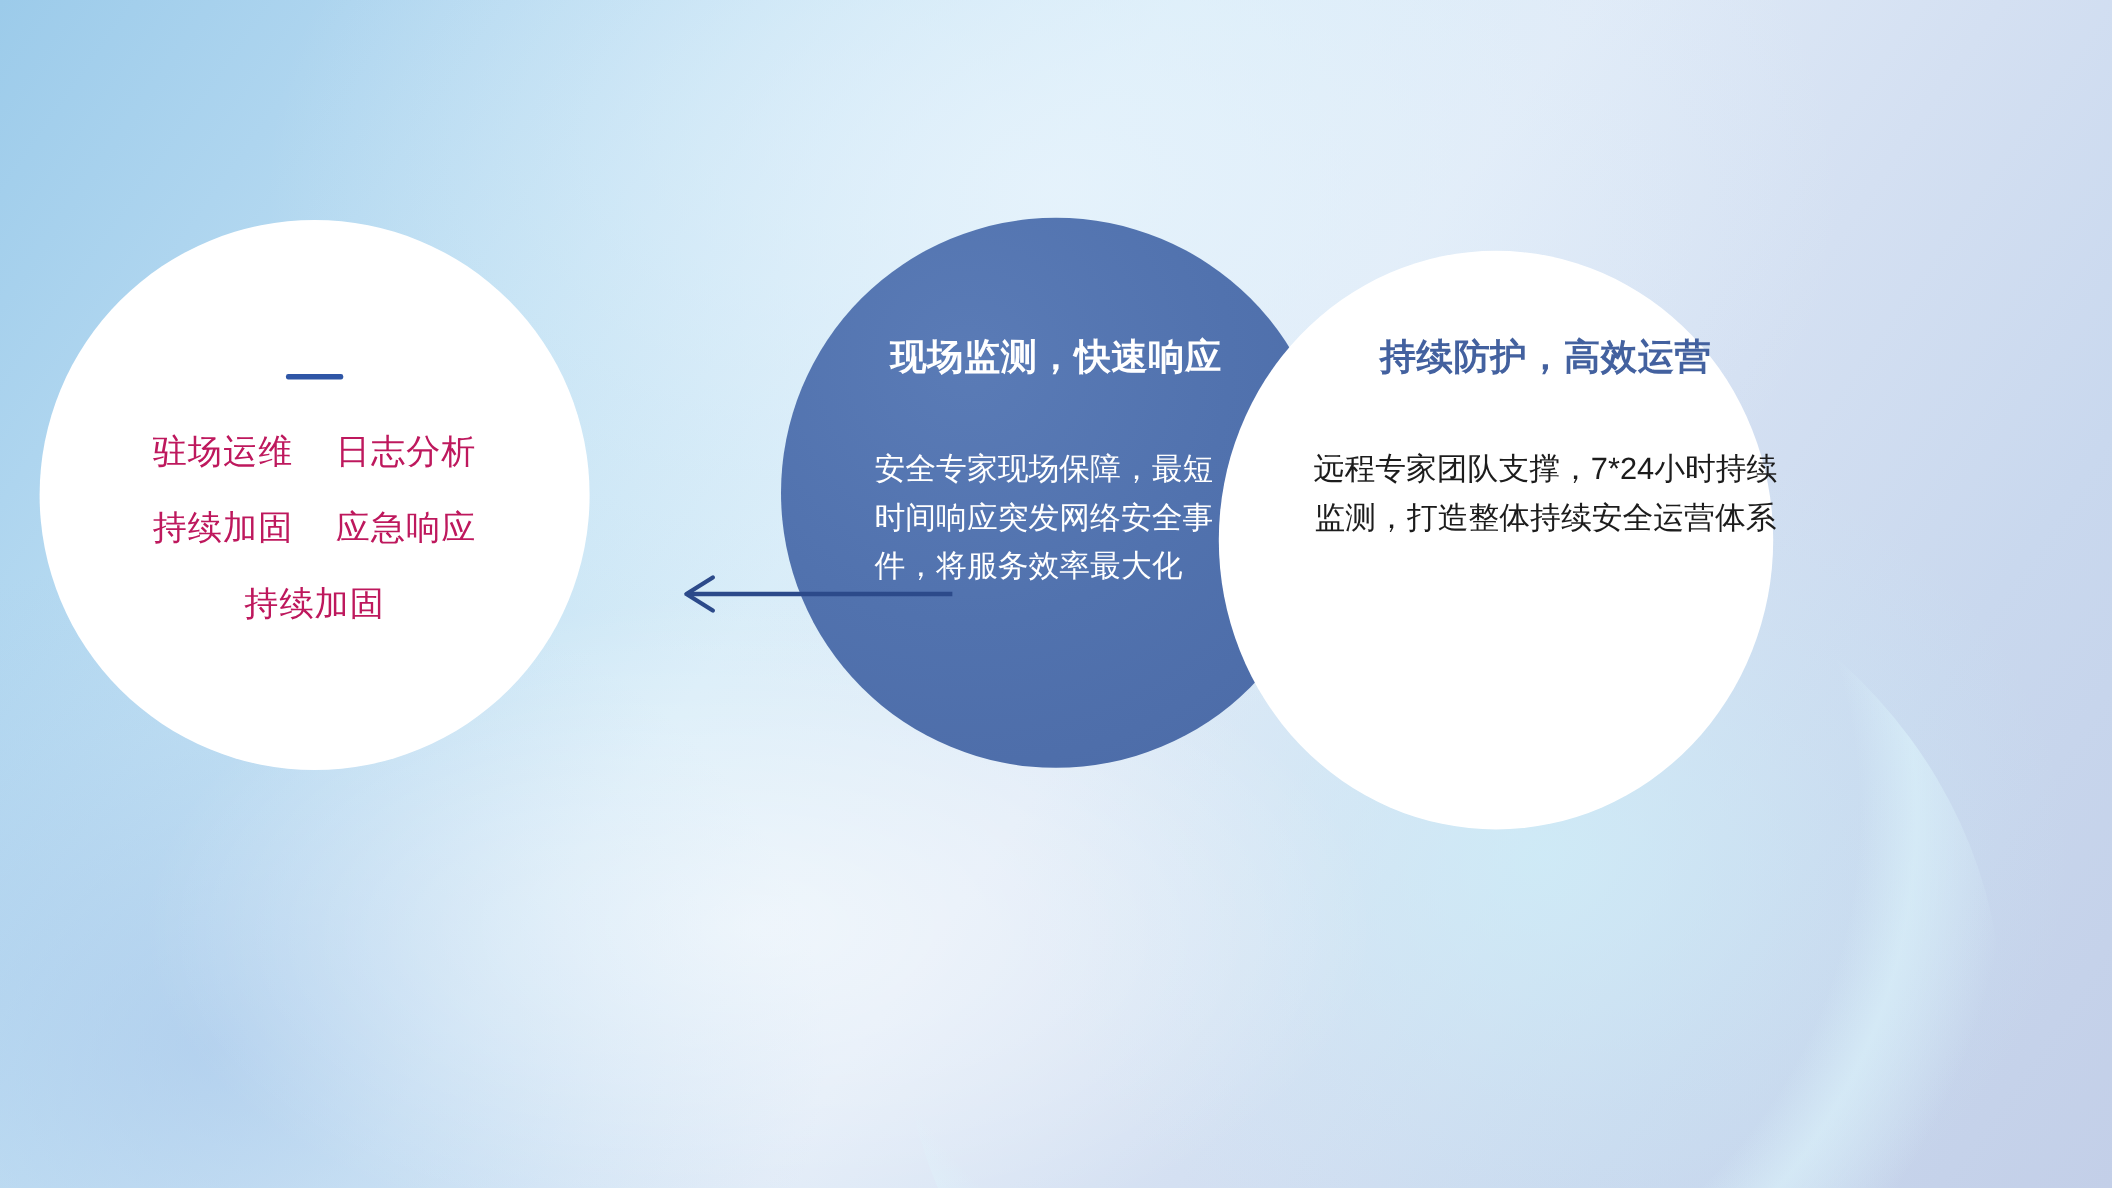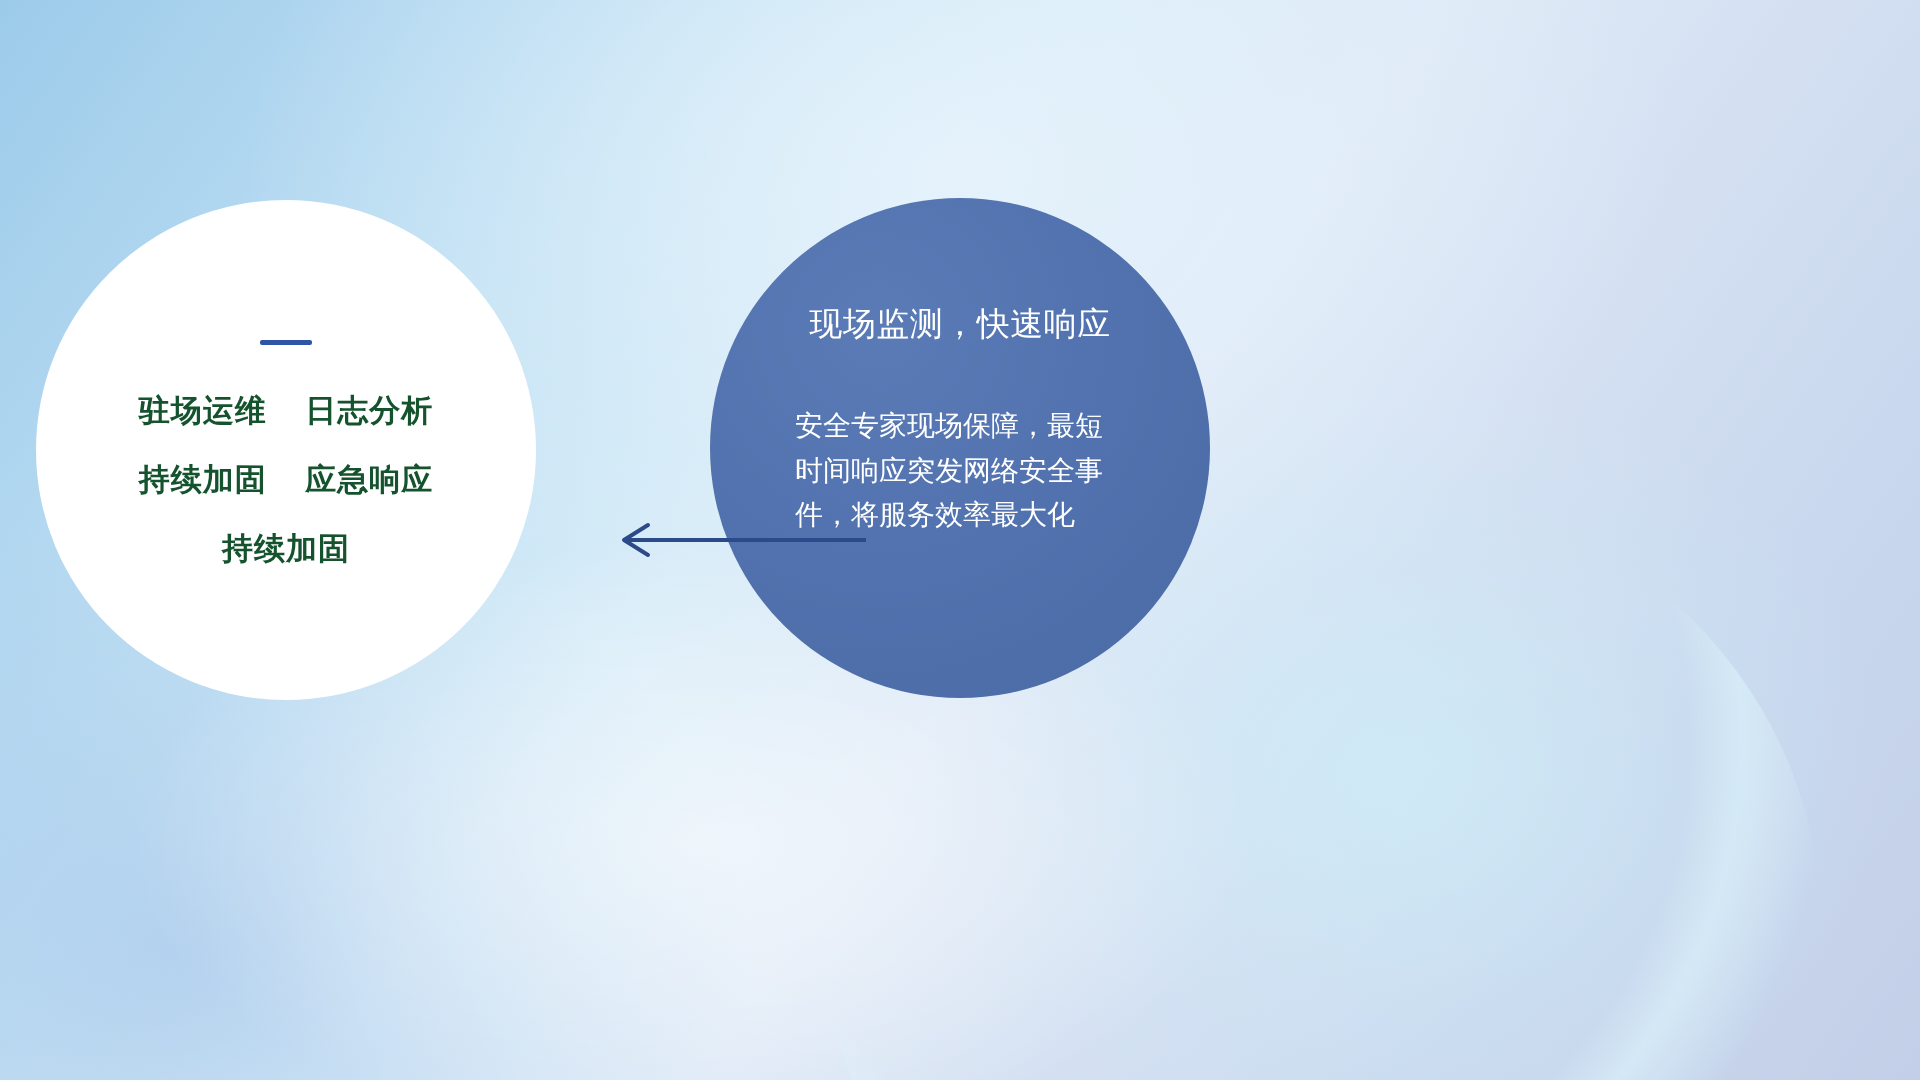--- a/index.html
+++ b/index.html
@@ -81,23 +81,23 @@
     padding-top: 140px;
   }
   #left-dash {
     width: 52px;
     height: 5px;
     background: #2f56a6;
     border-radius: 2px;
     margin-bottom: 50px;
   }
   .left-line {
-    color: #14532d;
+    color: #be185d;
     font-size: 31px;
-    font-weight: 700;
+    font-weight: 400;
     letter-spacing: 1px;
     line-height: 1;
     margin-bottom: 38px;
     white-space: pre;
     text-align: right;
   }
   .left-line:last-child { margin-bottom: 0; }
 
   
   #circle-mid {
@@ -108,21 +108,21 @@
     background: radial-gradient(circle at 34% 26%, #5a7bb6 0%, #5172ae 48%, #4b6aa6 100%);
     display: flex;
     flex-direction: column;
     align-items: center;
     z-index: 2;
     padding-top: 108px;
   }
   #mid-title {
     color: #ffffff;
     font-size: 33px;
-    font-weight: 400;
+    font-weight: 700;
     letter-spacing: 0.5px;
     line-height: 1.1;
     white-space: nowrap;
     margin-bottom: 62px;
   }
   #mid-body {
     color: #ffffff;
     font-size: 28px;
     font-weight: 400;
     line-height: 1.58;
@@ -195,20 +195,26 @@
     <div class="left-line">驻场运维    日志分析</div>
     <div class="left-line">持续加固    应急响应</div>
     <div class="left-line">持续加固</div>
   </div>
 
   <div class="circle" id="circle-mid">
     <div id="mid-title">现场监测，快速响应</div>
     <div id="mid-body">安全专家现场保障，最短时间响应突发网络安全事件，将服务效率最大化</div>
   </div>
 
+  <div class="circle" id="circle-right">
+    <div id="right-inner">
+      <div id="right-title">持续防护，高效运营</div>
+      <div id="right-body">远程专家团队支撑，7*24小时持续监测，打造整体持续安全运营体系</div>
+    </div>
+  </div>
 
   <div id="arrow-wrap">
     <svg width="262" height="56" viewBox="0 0 262 56" aria-hidden="true">
       <line x1="262" y1="28" x2="22" y2="28" stroke="#2c4a8a" stroke-width="4"></line>
       <polyline points="44,13 20,28 44,43" fill="none" stroke="#2c4a8a" stroke-width="4" stroke-linecap="round" stroke-linejoin="round"></polyline>
     </svg>
   </div>
 
 </div>
 

